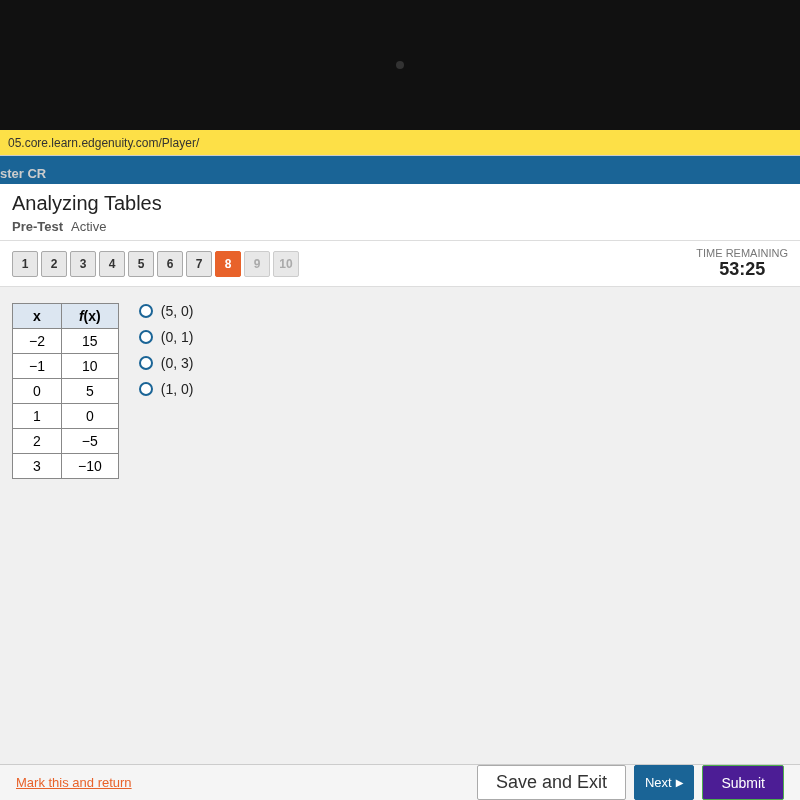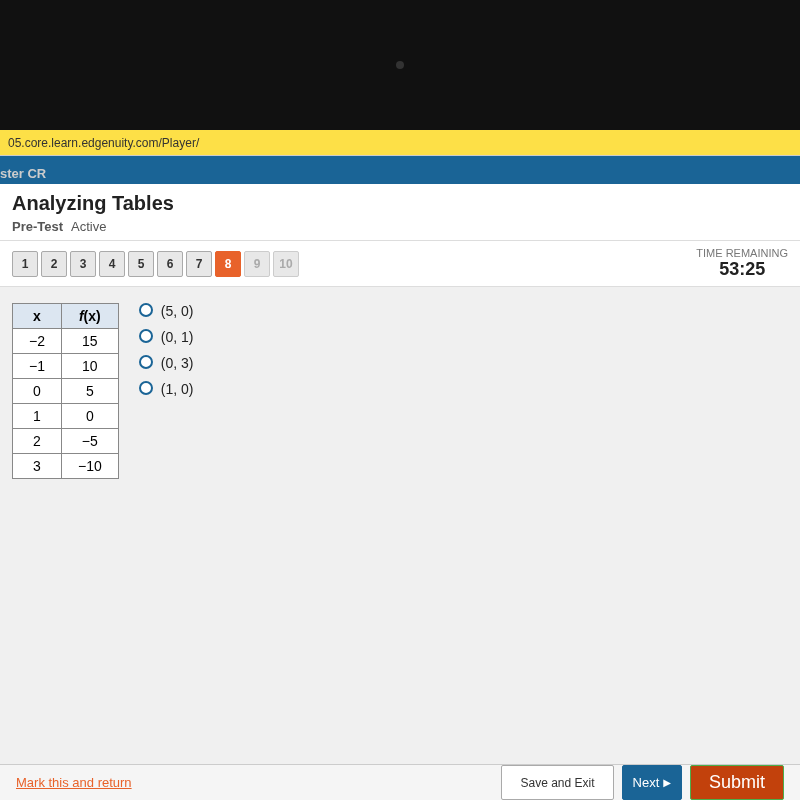--- a/index.html
+++ b/index.html
@@ -73,21 +73,21 @@
     }
 
     
     .lesson-header {
       background: #fff;
       padding: 8px 12px 6px 12px;
       border-bottom: 1px solid #ddd;
     }
     .lesson-title {
       font-size: 20px;
-      font-weight: bold;
+      font-weight: normal;
       color: #222;
       margin-bottom: 4px;
     }
     .lesson-meta {
       display: flex;
       align-items: center;
       gap: 8px;
       font-size: 13px;
     }
     .lesson-type {
@@ -197,21 +197,21 @@
     }
 
     
     .answer-choices {
       display: flex;
       flex-direction: column;
       gap: 10px;
     }
     .answer-choice {
       display: flex;
-      align-items: flex-start;
+      align-items: center;
       gap: 8px;
       cursor: pointer;
       font-size: 14px;
       color: #222;
     }
     .radio-circle {
       width: 14px;
       height: 14px;
       border-radius: 50%;
       border: 2px solid #1a6496;
@@ -238,46 +238,46 @@
     }
     .bottom-buttons {
       display: flex;
       gap: 8px;
     }
     .btn-save-exit {
       background: white;
       border: 1px solid #aaa;
       color: #333;
       padding: 6px 18px;
-      font-size: 12px;
+      font-size: 18px;
       cursor: pointer;
       border-radius: 2px;
     }
     .btn-next {
       background: #1a6496;
       border: 1px solid #1a6496;
       color: white;
       padding: 6px 10px;
       font-size: 13px;
       cursor: pointer;
       border-radius: 2px;
       display: flex;
       align-items: center;
       gap: 4px;
     }
     .btn-next::after {
       content: '▶';
       font-size: 10px;
     }
     .btn-submit {
-      background: #c2410c;
+      background: #4c1d95;
       border: 1px solid #4cae4c;
       color: white;
       padding: 6px 18px;
-      font-size: 18px;
+      font-size: 14px;
       cursor: pointer;
       border-radius: 2px;
     }
   </style>
 </head>
 <body>
 
 <div class="monitor-top">
   <div class="webcam"></div>
 </div>

